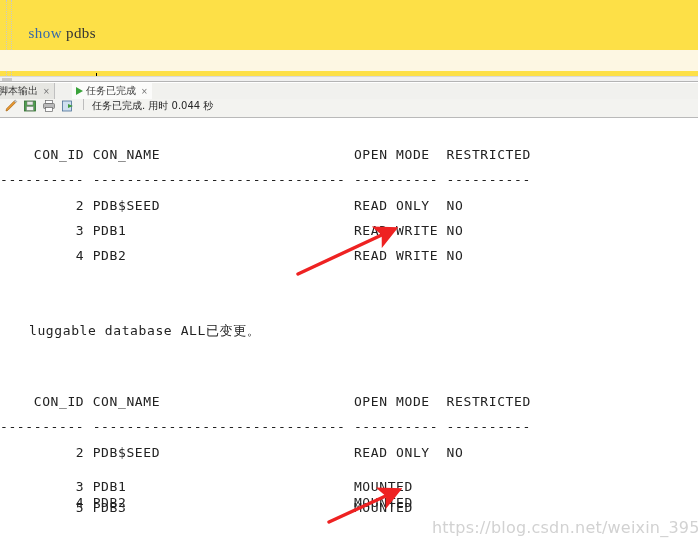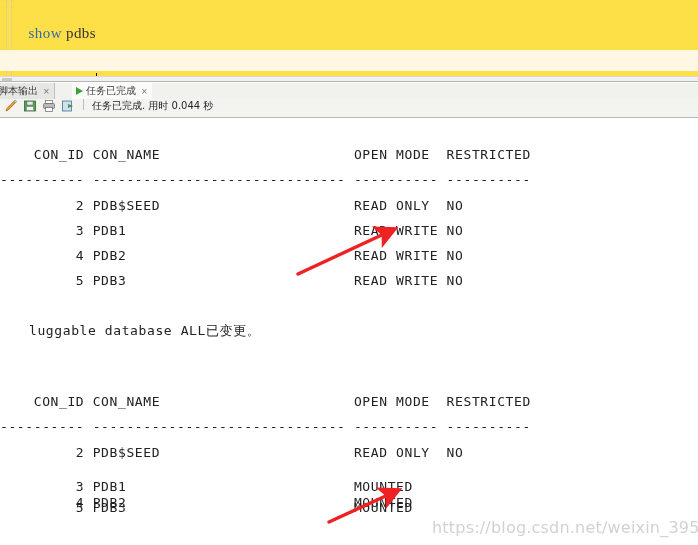--- a/index.html
+++ b/index.html
@@ -259,21 +259,20 @@
 </div>
 
 <div id="console">
 
   <div class="console-line" style="top:28px;">    CON_ID CON_NAME                       OPEN MODE  RESTRICTED</div>
   <div class="console-line" style="top:53px;">---------- ------------------------------ ---------- ----------</div>
 
   <div class="console-line" style="top:79px;">         2 PDB$SEED                       READ ONLY  NO</div>
   <div class="console-line" style="top:104px;">         3 PDB1                           READ WRITE NO</div>
   <div class="console-line" style="top:129px;">         4 PDB2                           READ WRITE NO</div>
-  <div class="console-line" style="top:154px;">         5 PDB3                           READ WRITE NO</div>
 
   <div class="console-line" style="top:204px;padding-left:29px;">luggable database ALL已变更。</div>
 
   <div class="console-line" style="top:275px;">    CON_ID CON_NAME                       OPEN MODE  RESTRICTED</div>
   <div class="console-line" style="top:300px;">---------- ------------------------------ ---------- ----------</div>
 
   <div class="console-line" style="top:326px;">         2 PDB$SEED                       READ ONLY  NO</div>
   <div class="console-line" style="top:360px;">         3 PDB1                           MOUNTED</div>
   <div class="console-line" style="top:376px;">         4 PDB2                           MOUNTED</div>
   <div class="console-line" style="top:381px;">         5 PDB3                           MOUNTED</div>

